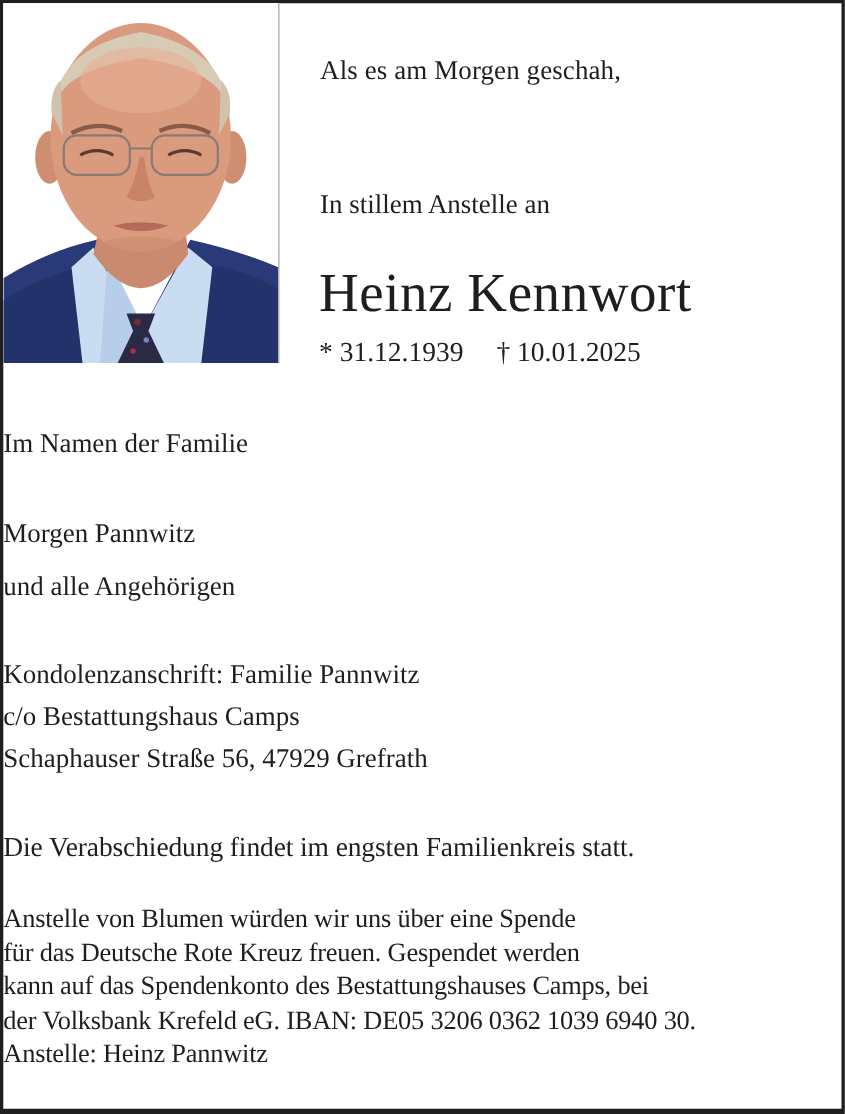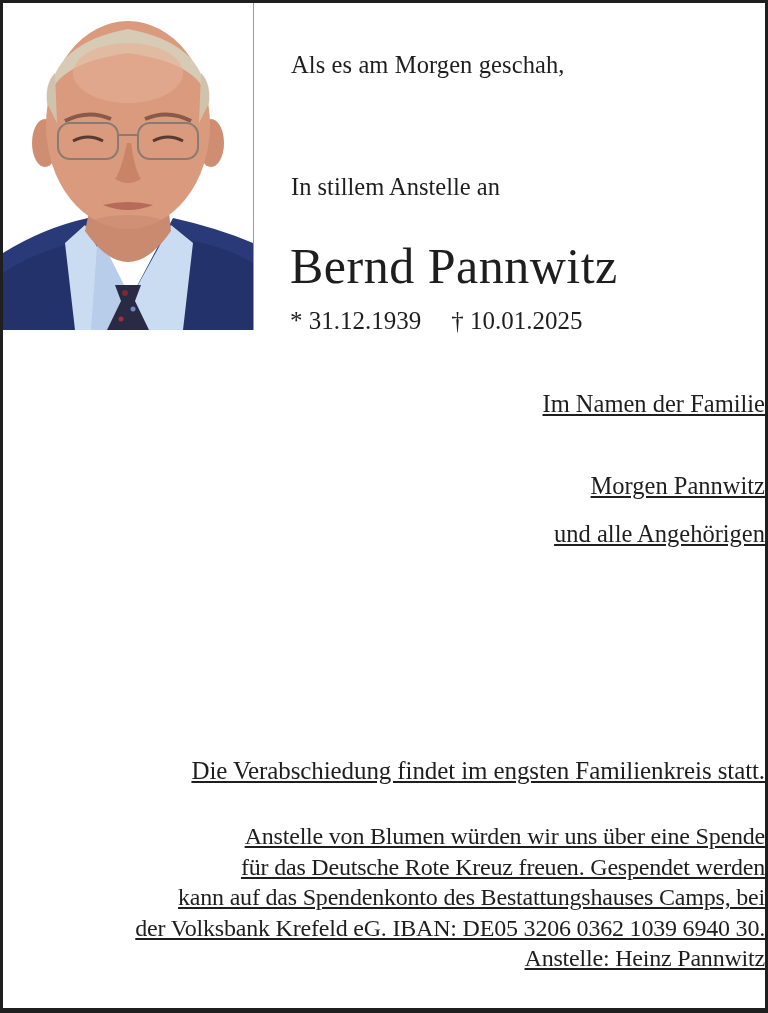--- a/index.html
+++ b/index.html
@@ -30,21 +30,21 @@
     .name {
       position: absolute; left: 287px; top: 233px; font-size: 50px; line-height: 60px;
       letter-spacing: 0.5px;
     }
     .dates {
       position: absolute; left: 287px; top: 300px; font-size: 25px; line-height: 36px;
       white-space: pre;
     }
     .dates .death { margin-left: 30px; text-align: center; }
     .center-block {
-      position: absolute; left: 0; width: 762px; text-align: right; text-decoration: underline;
+      position: absolute; left: 0; width: 762px; text-align: left;
     }
     .family-intro { top: 383px; font-size: 24.5px; line-height: 36px; }
     .family-names { top: 459px; font-size: 24.5px; line-height: 48px; }
     .address { top: 592px; font-size: 24.5px; line-height: 38px; }
     .farewell { top: 750px; font-size: 25px; line-height: 36px; letter-spacing: -0.1px; }
     .donation { top: 818px; font-size: 24px; line-height: 30.5px; letter-spacing: -0.2px; }
     .line { display: block; white-space: nowrap; }
   </style>
 </head>
 <body>
@@ -97,31 +97,36 @@
       <ellipse cx="125" cy="222" rx="40" ry="10" fill="#c98a70" opacity="0.6"></ellipse>
     </svg>
   </div>
 
   <div class="verse serif">
     <span class="line">Als es am Morgen geschah,</span>
   </div>
 
   <div class="memory serif">In stillem Anstelle an</div>
 
-  <div class="name serif">Bernd Pannwitz</div>
+  <div class="name serif">Heinz Kennwort</div>
 
   <div class="dates serif"><span>*</span> <span>31.12.1939</span><span class="death"><span>†</span> <span>10.01.2025</span></span></div>
 
   <div class="center-block family-intro serif">Im Namen der Familie</div>
 
   <div class="center-block family-names serif">
     <span class="line">Morgen Pannwitz</span>
     <span class="line">und alle Angehörigen</span>
   </div>
 
+  <div class="center-block address serif">
+    <span class="line">Kondolenzanschrift: Familie Pannwitz</span>
+    <span class="line">c/o Bestattungshaus Camps</span>
+    <span class="line">Schaphauser Straße 56, 47929 Grefrath</span>
+  </div>
 
   <div class="center-block farewell serif">Die Verabschiedung findet im engsten Familienkreis statt.</div>
 
   <div class="center-block donation serif">
     <span class="line">Anstelle von Blumen würden wir uns über eine Spende</span>
     <span class="line">für das Deutsche Rote Kreuz freuen. Gespendet werden</span>
     <span class="line">kann auf das Spendenkonto des Bestattungshauses Camps, bei</span>
     <span class="line">der Volksbank Krefeld eG. IBAN: DE05 3206 0362 1039 6940 30.</span>
     <span class="line">Anstelle: Heinz Pannwitz</span>
   </div>

